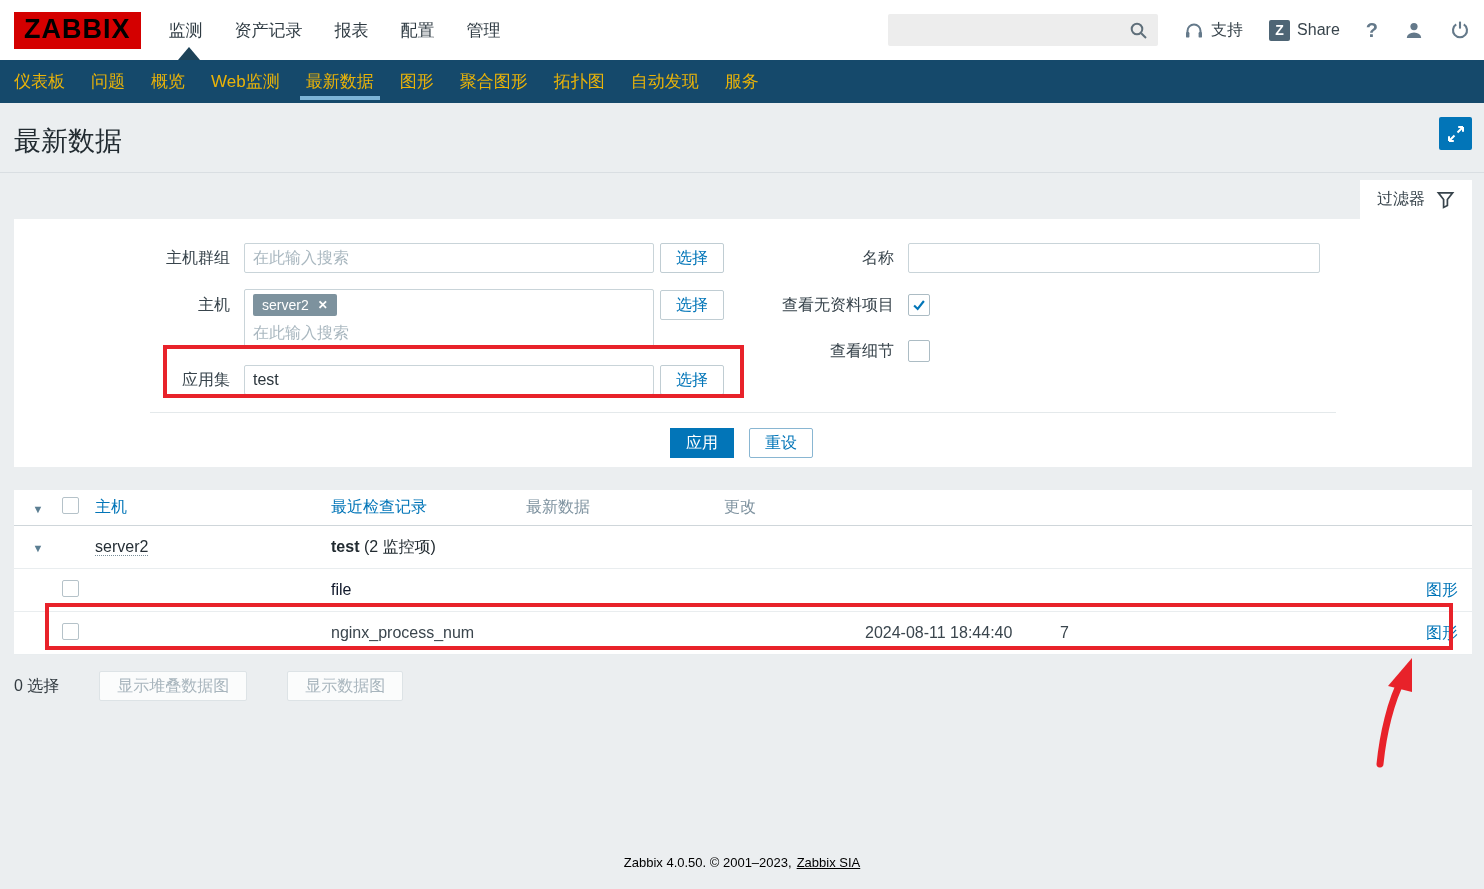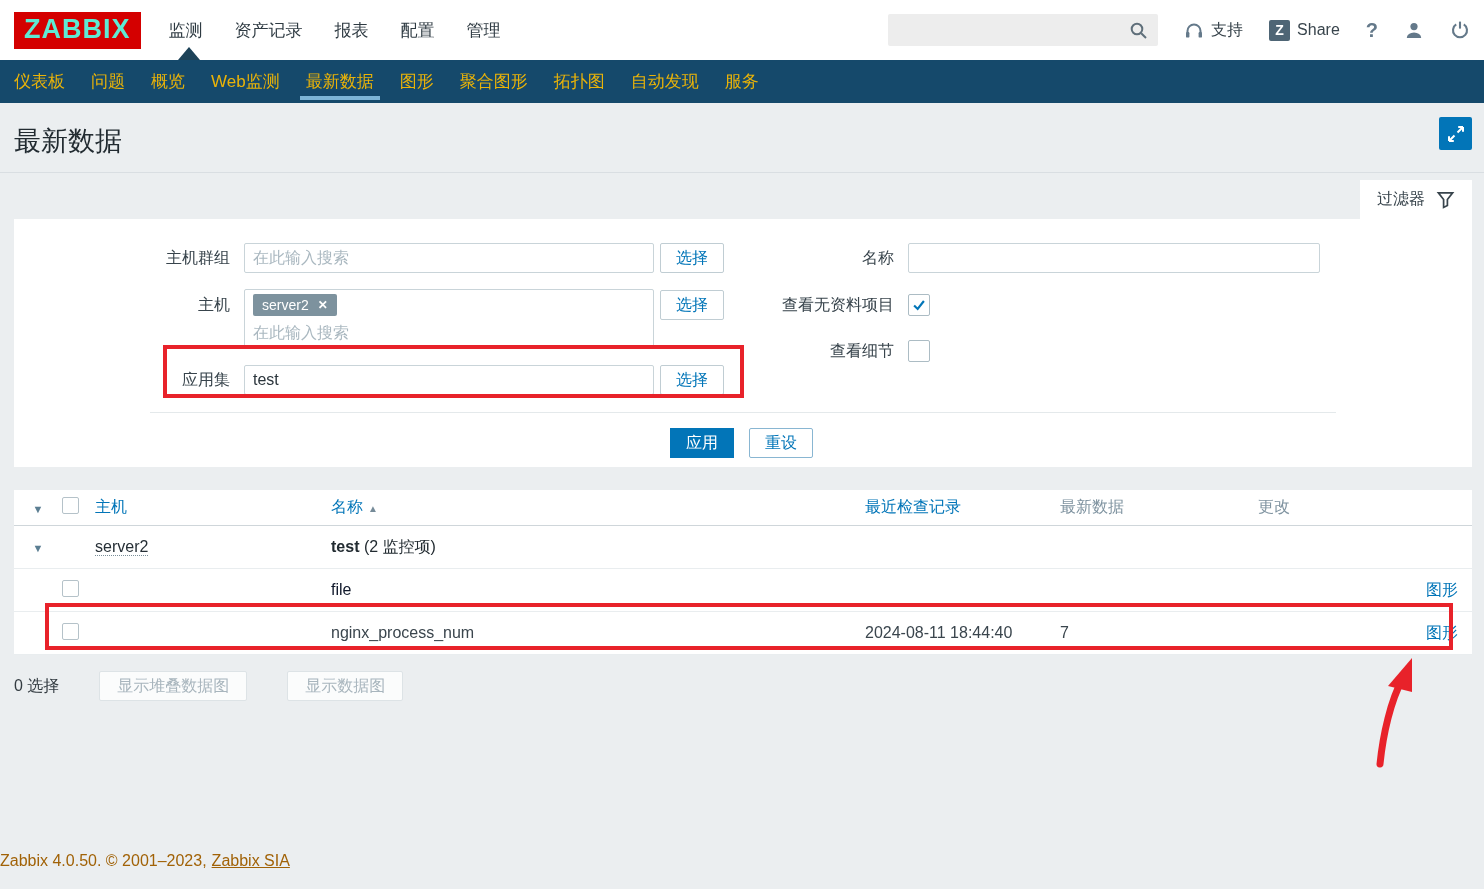--- a/index.html
+++ b/index.html
@@ -4,21 +4,21 @@
 <style>
   * { margin:0; padding:0; box-sizing:border-box; }
   html,body { width:1484px; height:889px; }
   body {
     position:relative; background:#ebeef0; overflow:hidden;
     font-family:"Liberation Sans", sans-serif; color:#38444c;
   }
 
   
   .topbar { height:60px; background:#ffffff; display:flex; align-items:center; padding:0 14px; position:relative; }
-  .logo { background:#d40000; color:#5eead4; font-weight:bold; font-size:27px; letter-spacing:1px; padding:4px 10px 6px; line-height:1; cursor:pointer; }
+  .logo { background:#d40000; color:#000000; font-weight:bold; font-size:27px; letter-spacing:1px; padding:4px 10px 6px; line-height:1; cursor:pointer; }
   .top-menu { display:flex; margin-left:28px; gap:32px; font-size:17px; color:#2e3a42; }
   .top-menu .item { cursor:pointer; }
   .menu-caret { position:absolute; left:178px; top:47px; width:0; height:0;
     border-left:11px solid transparent; border-right:11px solid transparent; border-bottom:13px solid #1d4258; }
   .top-right { margin-left:auto; display:flex; align-items:center; gap:26px; }
   .searchbox { width:270px; height:32px; background:#ededed; border-radius:2px; display:flex; align-items:center; padding:0 10px; }
   .searchbox input { flex:1; border:none; background:transparent; outline:none; font-size:15px; color:#38444c; }
   .hdr-item { display:flex; align-items:center; gap:7px; font-size:16px; color:#38444c; cursor:pointer; }
   .zbadge { background:#4e6575; color:#fff; width:21px; height:21px; border-radius:2px; display:inline-flex; align-items:center; justify-content:center; font-size:14px; font-weight:bold; }
   .help-glyph { font-size:20px; color:#64798a; font-weight:bold; }
@@ -99,21 +99,21 @@
   .item-dark { color:#3a454d; }
   .graph-link { color:#0275b8; cursor:pointer; }
 
   
   .actions-bar { display:flex; align-items:center; gap:16px; margin:16px 0 0 14px; }
   .sel-count { font-size:16px; color:#333b41; }
   .btn-disabled { height:30px; padding:0 17px; background:#fbfcfc; border:1px solid #dde3e6; border-radius:2px;
     color:#a8b5bd; font-size:16px; font-family:"Liberation Sans", sans-serif;margin-left:24px; }
 
   
-  .footer { position:absolute; bottom:19px; left:0; width:100%; font-size:16px; color:#a16207; }
+  .footer { position:absolute; bottom:19px; left:0; width:100%; text-align:center; font-size:13px; color:#000000; }
   .footer .flink { text-decoration:underline; cursor:pointer; margin-left:5px; }
 
   
   .anno { position:absolute; z-index:40; pointer-events:none; }
   .anno-box1 { left:163px; top:345px; width:581px; height:53px; border:4px solid #e8222a; }
   .anno-box2 { left:45px; top:603px; width:1408px; height:47px; border:4px solid #e8222a; }
   .anno-arrow { left:1338px; top:652px; }
 
   svg { display:block; }
 </style>
@@ -246,23 +246,20 @@
   <button class="btn-reset">重设</button>
 </div>
 
 <div class="gap"></div>
 
 <div class="data-table">
   <div class="t-row header">
     <div class="c-exp"><span class="exp-icon">▼</span></div>
     <div class="c-chk"><span class="cb-sm"></span></div>
     <div class="c-host"><span class="th-link">主机</span></div>
-    <div class="c-name">
-      <span class="th-link">名称</span><span class="sort-icon">▲</span>
-    </div>
     <div class="c-check"><span class="th-link">最近检查记录</span></div>
     <div class="c-val"><span class="th-plain">最新数据</span></div>
     <div class="c-chg"><span class="th-plain">更改</span></div>
     <div class="c-act"></div>
   </div>
 
   <div class="t-row">
     <div class="c-exp"><span class="exp-icon">▼</span></div>
     <div class="c-chk"></div>
     <div class="c-host"><span class="host-link">server2</span></div>

